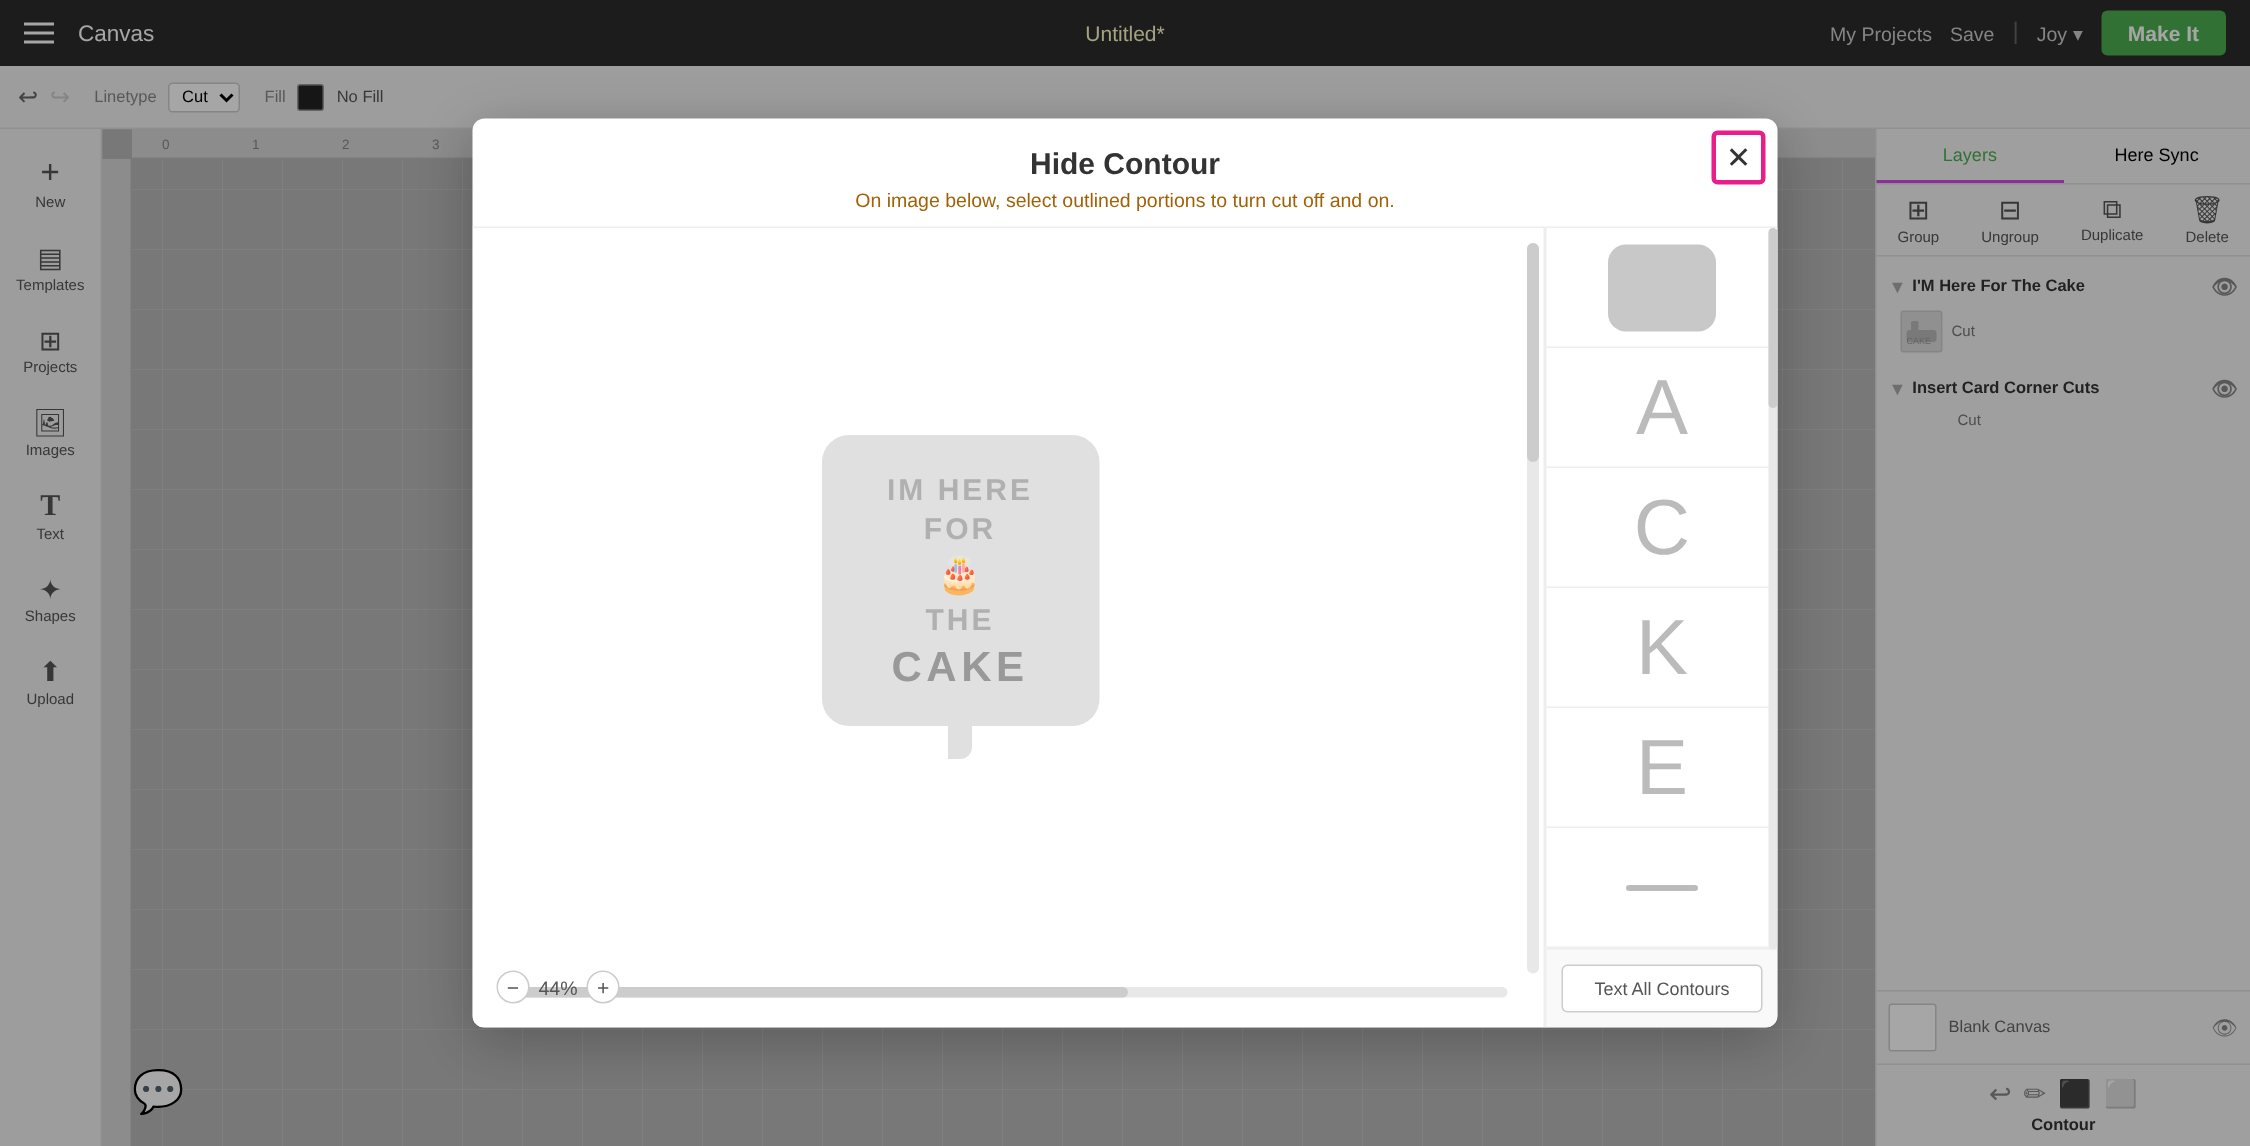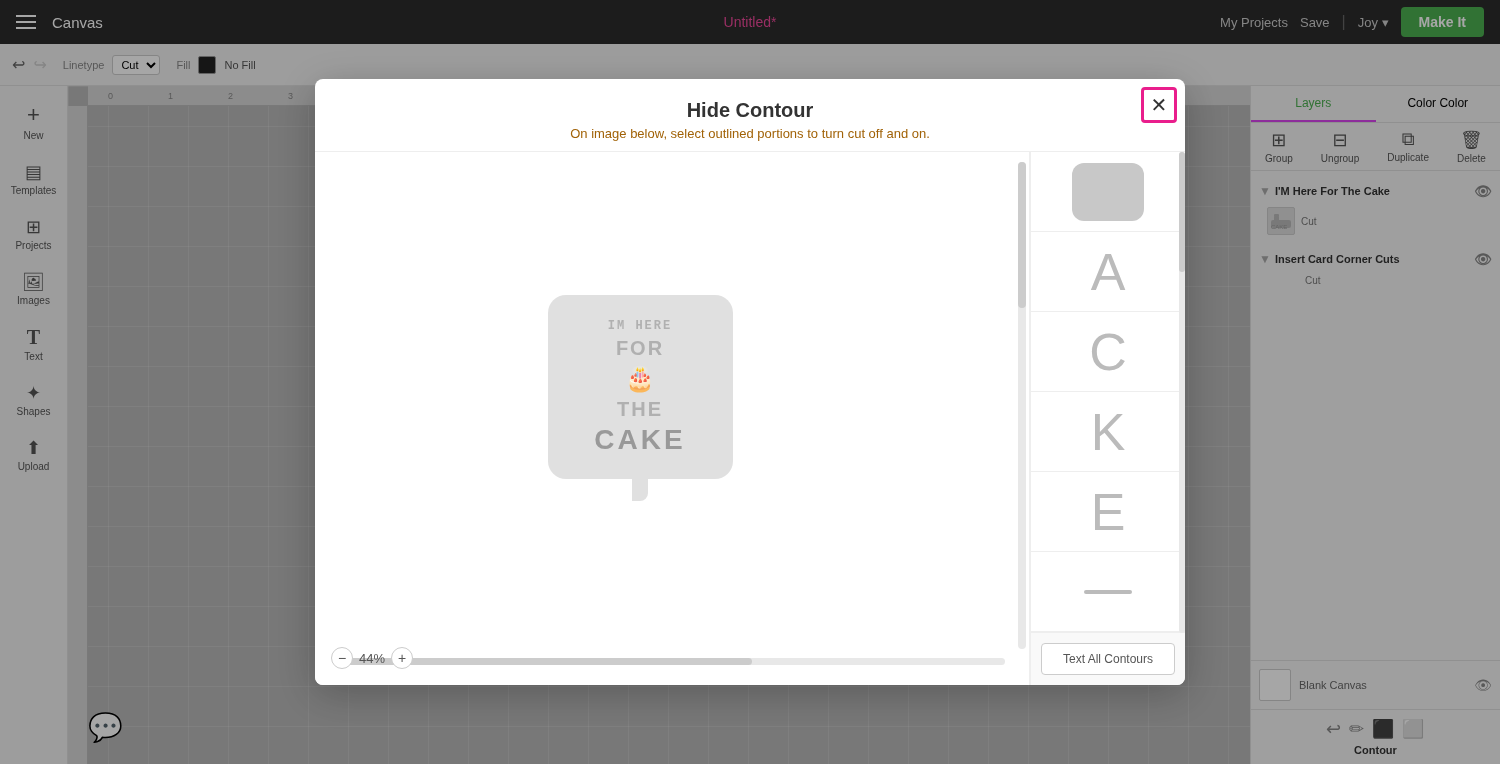--- a/index.html
+++ b/index.html
@@ -7,21 +7,21 @@
 
     
     .top-bar {
       width: 100%; height: 44px; background: #2b2b2b; display: flex; align-items: center;
       justify-content: space-between; padding: 0 16px; position: relative; z-index: 10;
     }
     .top-bar-left { display: flex; align-items: center; gap: 16px; }
     .hamburger-icon { display: flex; flex-direction: column; gap: 4px; cursor: pointer; }
     .hamburger-icon span { width: 20px; height: 2px; background: #fff; display: block; }
     .top-bar-title { color: #fff; font-size: 15px; }
-    .top-bar-center { position: absolute; left: 50%; transform: translateX(-50%); color: #ec4899; font-size: 14px; }
+    .top-bar-center { position: absolute; left: 50%; transform: translateX(-50%); color: #fef9c3; font-size: 14px; }
     .top-bar-right { display: flex; align-items: center; gap: 12px; }
     .top-bar-right a { color: #ccc; font-size: 13px; text-decoration: none; cursor: pointer; }
     .top-bar-right .separator { color: #666; }
     .btn-make-it { background: #4caf50; color: #fff; border: none; border-radius: 4px; padding: 7px 18px; font-size: 14px; font-weight: bold; cursor: pointer; }
     .user-menu { color: #ccc; font-size: 13px; cursor: pointer; display: flex; align-items: center; gap: 4px; }
 
     
     .toolbar {
       width: 100%; height: 42px; background: #f2f2f2; border-bottom: 1px solid #ddd;
       display: flex; align-items: center; padding: 0 12px; gap: 16px;
@@ -226,21 +226,21 @@
       <span class="ruler-mark" style="left:200px;">3</span>
       <span class="ruler-mark" style="left:340px;">16</span>
     </div>
     <div class="canvas-ruler-left"></div>
     <div class="chat-bubble-icon">💬</div>
   </div>
 
   <div class="right-sidebar">
     <div class="right-sidebar-tabs">
       <div class="right-tab active">Layers</div>
-      <div class="right-tab">Color Color</div>
+      <div class="right-tab">Here Sync</div>
     </div>
     <div class="right-tab-actions">
       <div class="right-action">
         <span class="right-action-icon">⊞</span>
         <span>Group</span>
       </div>
       <div class="right-action">
         <span class="right-action-icon">⊟</span>
         <span>Ungroup</span>
       </div>
@@ -314,21 +314,21 @@
 
     <div class="modal-body">
 
       <div class="modal-canvas" style="position:relative;">
         <div class="modal-canvas-inner">
           <div class="modal-canvas-content">
 
             <div style="position:relative; display:flex; align-items:center; justify-content:center;">
               <div style="background:#e0e0e0; border-radius:18px; padding:24px 28px 20px; width:185px; position:relative;">
                 <div style="font-family: 'Arial Black', Arial, sans-serif; text-align:center; color:#b0b0b0; line-height:1.3;">
-                  <div style="font-size:12px; font-weight:900; letter-spacing:2px;font-family:Liberation Mono, monospace;">IM HERE</div>
+                  <div style="font-size:20px; font-weight:900; letter-spacing:2px;">IM HERE</div>
                   <div style="font-size:20px; font-weight:900; letter-spacing:2px;">FOR</div>
 
                   <div style="font-size:24px; margin:2px 0;">🎂</div>
                   <div style="font-size:20px; font-weight:900; letter-spacing:2px;">THE</div>
                   <div style="font-size:28px; font-weight:900; letter-spacing:3px; color:#999;">CAKE</div>
                 </div>
 
                 <div style="position:absolute; bottom:-22px; left:50%; transform:translateX(-50%); width:16px; height:24px; background:#e0e0e0; border-radius:0 0 8px 0;"></div>
               </div>
             </div>

